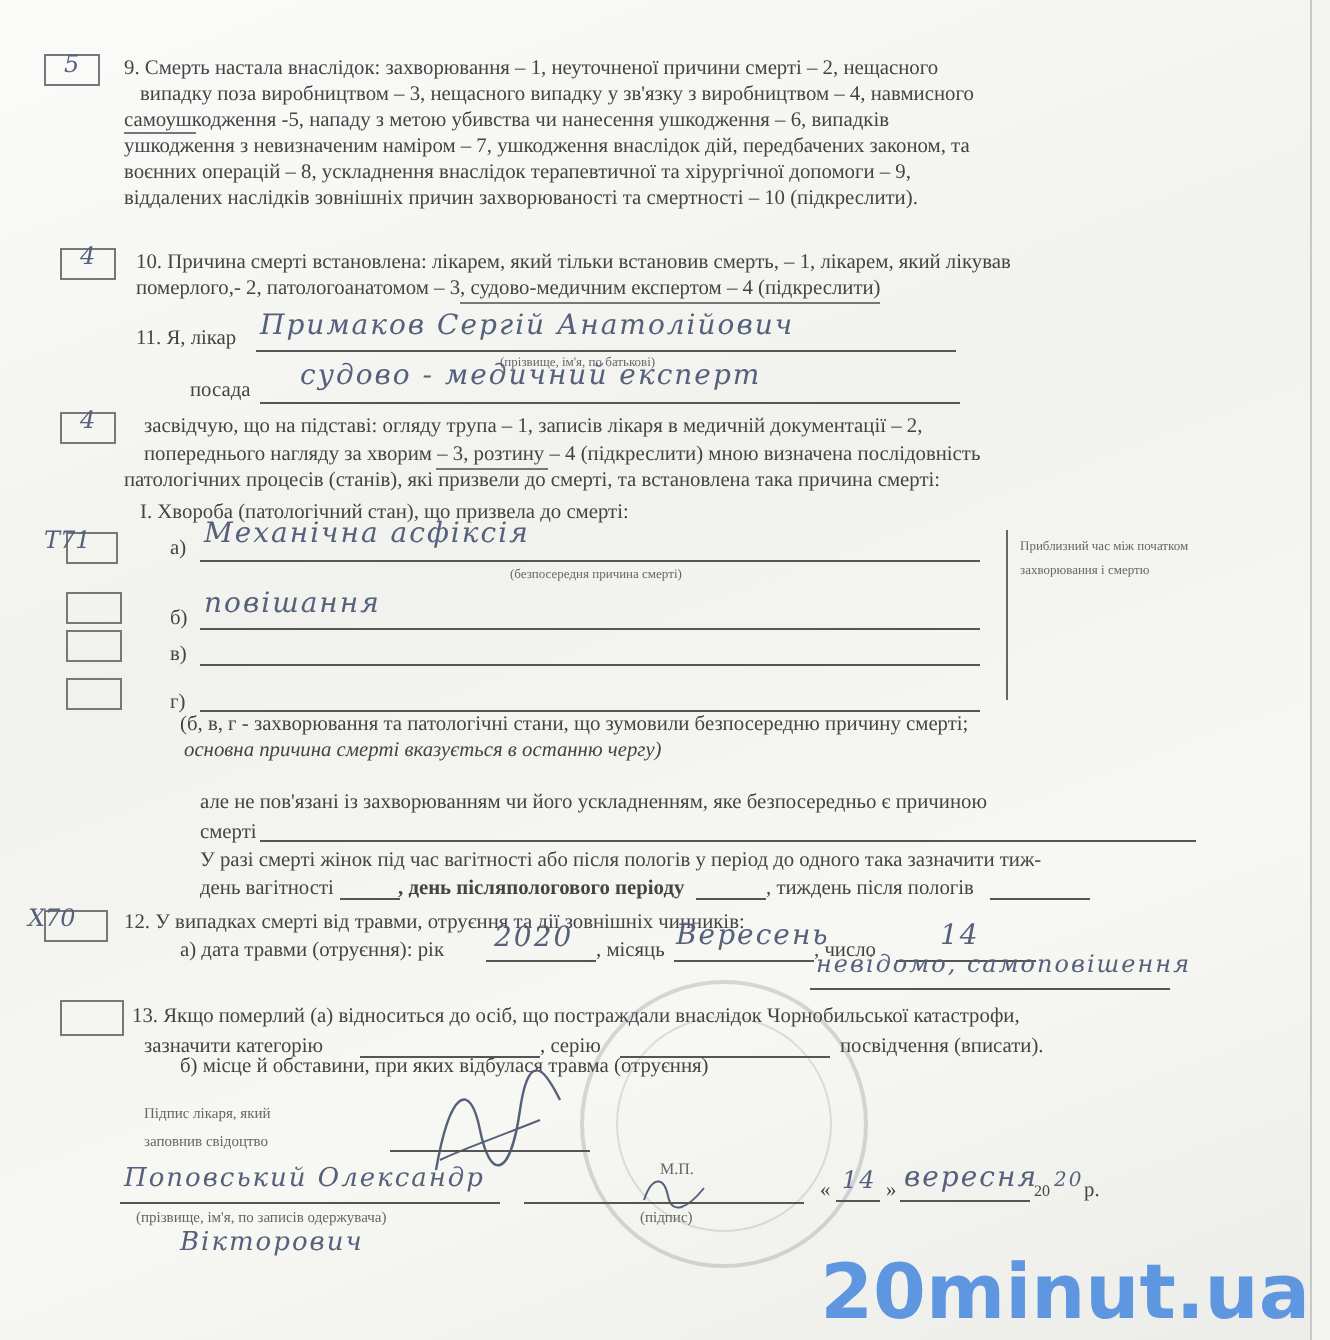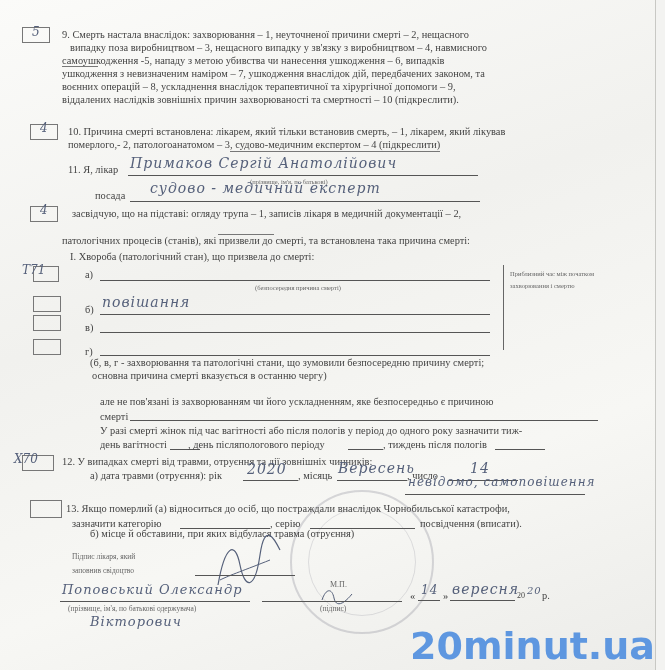--- a/index.html
+++ b/index.html
@@ -70,58 +70,60 @@
   <div class="line" style="left:128px;top:175px;width:350px;"></div>
   <div class="abs small" style="left:250px;top:178px;">(прізвище, ім'я, по батькові)</div>
 
   <div class="abs t" style="left:95px;top:189px;">посада</div>
   <div class="abs hand" style="left:150px;top:180px;">судово - медичний експерт</div>
   <div class="line" style="left:130px;top:201px;width:350px;"></div>
 
   <div class="box" style="left:30px;top:206px;"></div>
   <div class="boxmark" style="left:40px;top:203px;">4</div>
   <div class="abs t" style="left:72px;top:207px;">засвідчую, що на підставі: огляду трупа – 1, записів лікаря в медичній документації – 2,</div>
+  <div class="abs t" style="left:72px;top:221px;">попереднього нагляду за хворим – 3, розтину – 4 (підкреслити) мною визначена послідовність</div>
   <div class="abs t" style="left:62px;top:234px;">патологічних процесів (станів), які призвели до смерті, та встановлена така причина смерті:</div>
   <div class="line" style="left:218px;top:234px;width:56px;border-color:#777;"></div>
 
   <div class="abs t" style="left:70px;top:250px;">I. Хвороба (патологічний стан), що  призвела до смерті:</div>
 
   <div class="abs small" style="left:510px;top:268px;width:100px;white-space:normal;line-height:12px;">Приблизний час між початком захворювання і смертю</div>
   <div class="vline" style="left:503px;top:265px;height:85px;"></div>
 
   <div class="box" style="left:33px;top:266px;width:24px;"></div>
   <div class="boxmark" style="left:22px;top:263px;font-size:12px;">T71</div>
   <div class="abs t" style="left:85px;top:268px;">а)</div>
+  <div class="abs hand" style="left:102px;top:259px;">Механічна асфіксія</div>
   <div class="line" style="left:100px;top:280px;width:390px;"></div>
   <div class="abs small" style="left:255px;top:284px;">(безпосередня причина смерті)</div>
 
   <div class="box" style="left:33px;top:296px;"></div>
   <div class="abs t" style="left:85px;top:303px;">б)</div>
   <div class="abs hand" style="left:102px;top:294px;">повішання</div>
   <div class="line" style="left:100px;top:314px;width:390px;"></div>
 
   <div class="box" style="left:33px;top:315px;"></div>
   <div class="abs t" style="left:85px;top:321px;">в)</div>
   <div class="line" style="left:100px;top:332px;width:390px;"></div>
 
   <div class="box" style="left:33px;top:339px;"></div>
   <div class="abs t" style="left:85px;top:345px;">г)</div>
   <div class="line" style="left:100px;top:355px;width:390px;"></div>
 
   <div class="abs t" style="left:90px;top:356px;">(б, в, г - захворювання та патологічні  стани, що зумовили безпосередню причину смерті;</div>
-  <div class="abs t" style="left:92px;top:369px;">основна причина смерті   вказується в останню чергу)</div>
+  <div class="abs t" style="left:92px;top:369px;font-style:italic;">основна причина смерті   вказується в останню чергу)</div>
 
   <div class="abs t" style="left:100px;top:395px;">але не пов'язані із захворюванням чи його ускладненням, яке безпосередньо є причиною</div>
   <div class="abs t" style="left:100px;top:410px;text-align:center;">смерті</div>
   <div class="line" style="left:130px;top:420px;width:468px;"></div>
 
-  <div class="abs t" style="left:100px;top:424px;">У разі смерті жінок під час вагітності або після пологів у період до одного року зазначити тиж-</div>
+  <div class="abs t" style="left:100px;top:424px;">У разі смерті жінок під час вагітності або після пологів у період до одного така зазначити тиж-</div>
   <div class="abs t" style="left:100px;top:438px;">день вагітності</div>
   <div class="line" style="left:170px;top:449px;width:30px;"></div>
-  <div class="abs t" style="left:188px;top:438px;">, день післяпологового періоду</div>
+  <div class="abs t" style="left:199px;top:438px;font-weight:bold;">, день післяпологового періоду</div>
   <div class="line" style="left:348px;top:449px;width:35px;"></div>
   <div class="abs t" style="left:383px;top:438px;">, тиждень після пологів</div>
   <div class="line" style="left:495px;top:449px;width:50px;"></div>
 
   <div class="box" style="left:22px;top:455px;width:30px;"></div>
   <div class="boxmark" style="left:14px;top:452px;">X70</div>
   <div class="abs t" style="left:62px;top:455px;">12. У випадках смерті від травми, отруєння та дії зовнішніх чинників:</div>
 
   <div class="abs t" style="left:90px;top:469px;">а)  дата травми (отруєння): рік</div>
   <div class="abs hand" style="left:247px;top:461px;">2020</div>
@@ -150,21 +152,21 @@
   <svg class="abs" style="left:200px;top:535px;" width="90" height="60">
     <path d="M18 50 C25 10, 35 5, 40 30 S55 55, 60 20 S75 5, 80 15" fill="none" stroke="#55607a" stroke-width="1.2"></path>
     <path d="M20 45 C30 40, 45 35, 70 25" fill="none" stroke="#55607a" stroke-width="1"></path>
   </svg>
   <div class="line" style="left:195px;top:575px;width:100px;"></div>
 
   <div class="abs small" style="left:330px;top:580px;font-size:8px;">М.П.</div>
 
   <div class="abs hand" style="left:62px;top:582px;font-size:13px;">Поповський Олександр</div>
   <div class="line" style="left:60px;top:601px;width:190px;"></div>
-  <div class="abs small" style="left:68px;top:604px;font-size:7.5px;">(прізвище, ім'я, по батькові одержувача)</div>
+  <div class="abs small" style="left:68px;top:604px;font-size:7.5px;">(прізвище, ім'я, по записів одержувача)</div>
   <div class="abs hand" style="left:90px;top:614px;font-size:13px;">Вікторович</div>
 
   <svg class="abs" style="left:318px;top:586px;" width="40" height="20">
     <path d="M4 14 C8 2, 14 2, 16 12 S26 18, 34 8" fill="none" stroke="#55607a" stroke-width="1"></path>
   </svg>
   <div class="line" style="left:262px;top:601px;width:140px;"></div>
   <div class="abs small" style="left:320px;top:604px;font-size:7.5px;">(підпис)</div>
 
   <div class="abs t" style="left:410px;top:589px;">«</div>
   <div class="abs hand" style="left:421px;top:583px;font-size:12px;">14</div>

